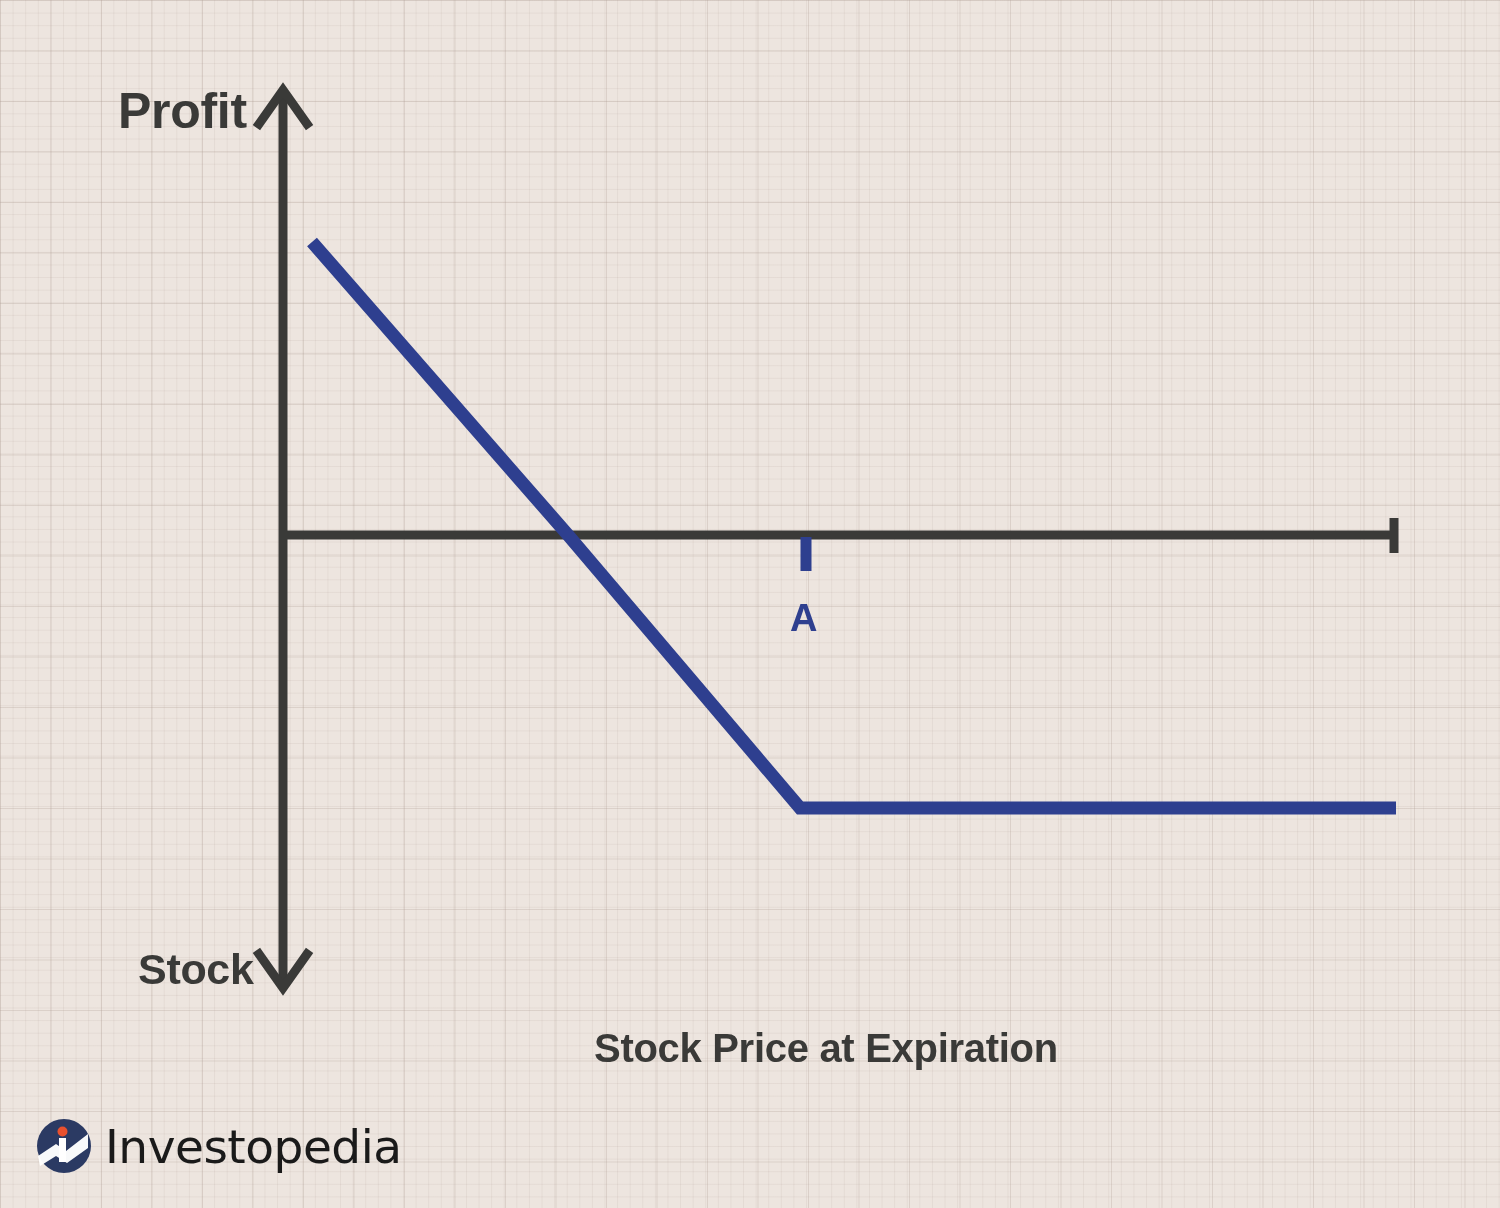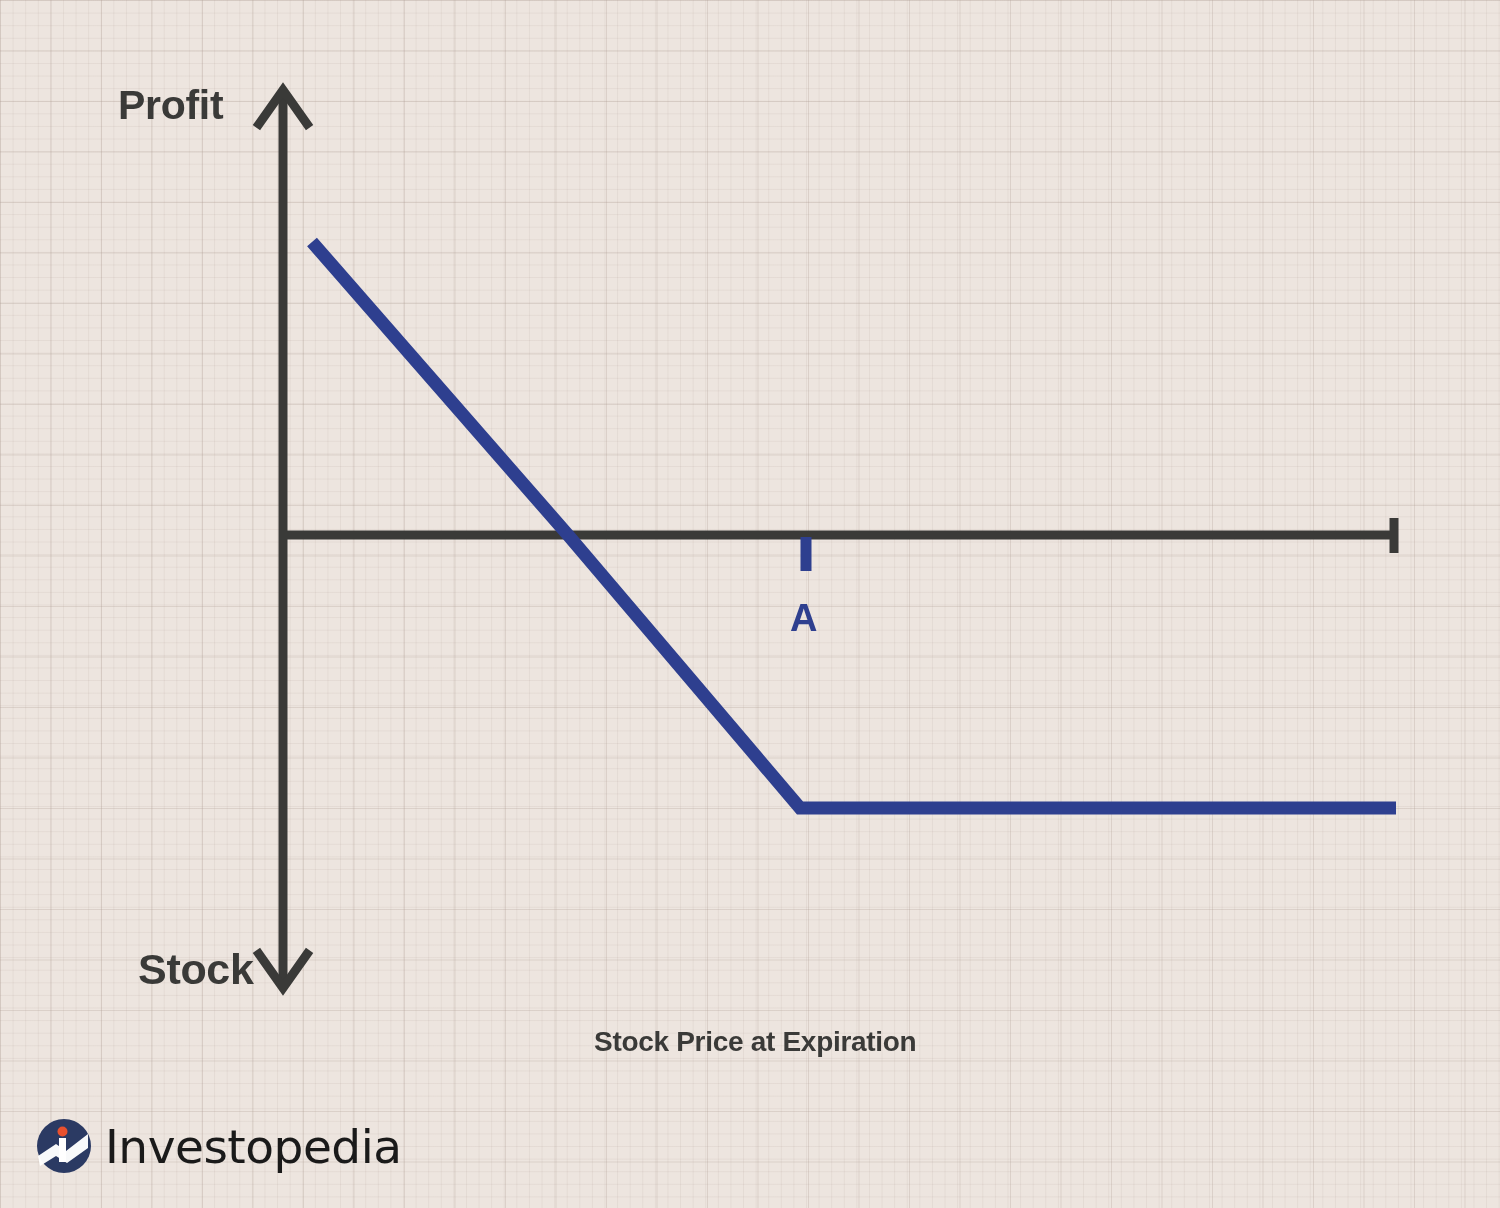--- a/index.html
+++ b/index.html
@@ -38,31 +38,31 @@
     position: absolute;
     color: #3A3A38;
     font-family: "Liberation Sans", sans-serif;
     font-weight: 700;
     white-space: nowrap;
     letter-spacing: -0.3px;
   }
   #profit-label {
     left: 118px;
     top: 82px;
-    font-size: 41px;
+    font-size: 50px;
   }
   #loss-label {
     left: 138px;
     top: 945px;
     font-size: 43px;
   }
   #xaxis-title {
     left: 594px;
     top: 1026px;
-    font-size: 28px;
+    font-size: 40px;
   }
   #strike-label {
     position: absolute;
     left: 790px;
     top: 597px;
     font-size: 38px;
     font-weight: 700;
     color: #2E3F8F;
     font-family: "Liberation Sans", sans-serif;
   }

